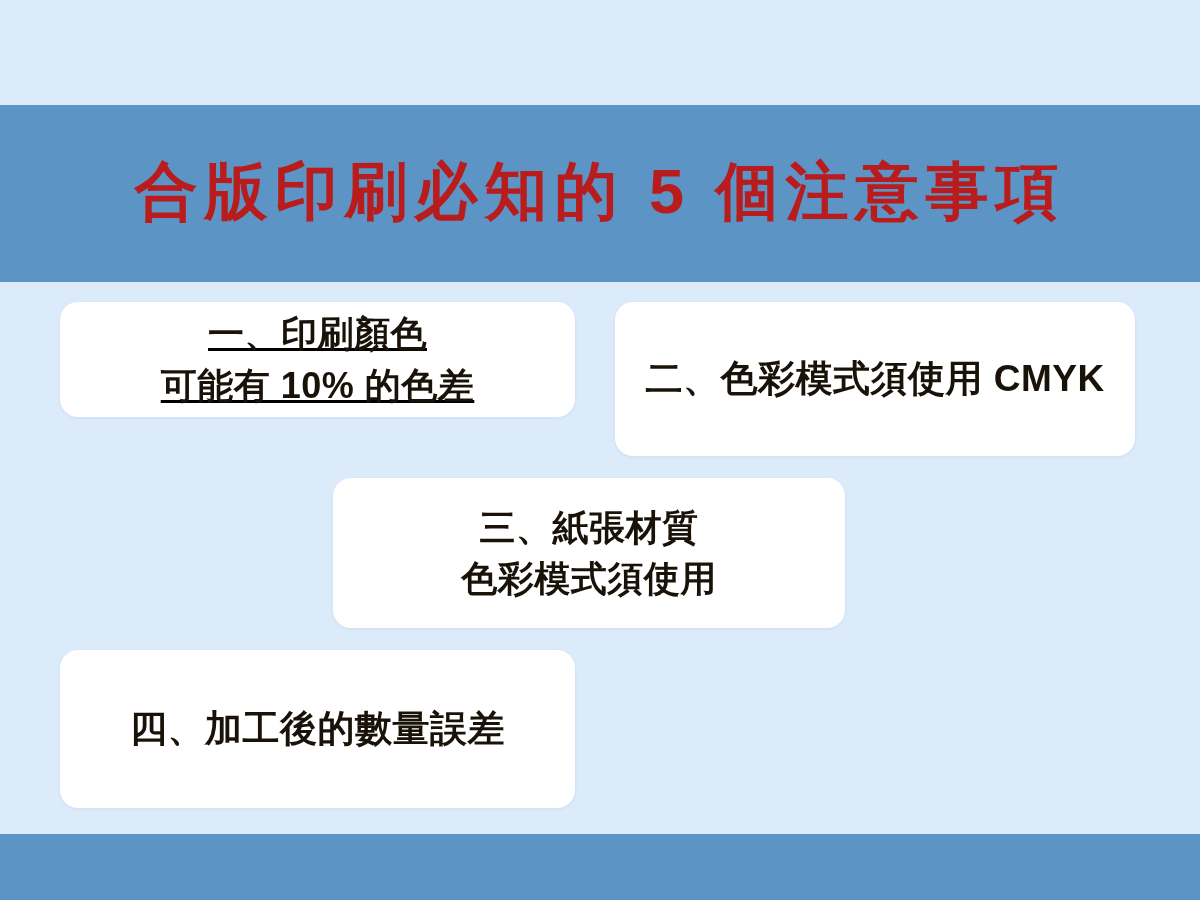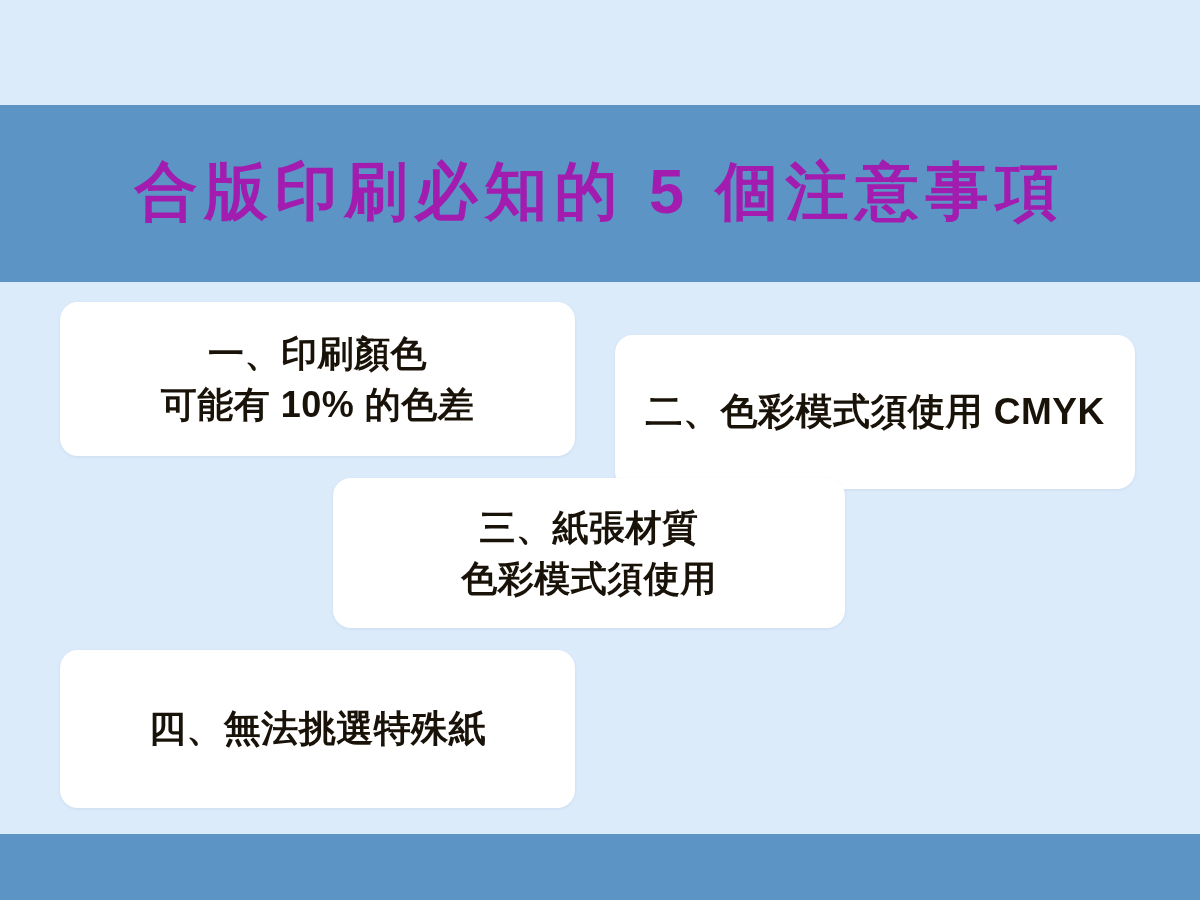--- a/index.html
+++ b/index.html
@@ -42,21 +42,21 @@
     position: absolute;
     top: 105px;
     left: 0;
     width: 1200px;
     height: 177px;
     display: flex;
     align-items: center;
     justify-content: center;
   }
   .slide-title {
-    color: #a21caf;
+    color: #b91c1c;
     font-size: 63px;
     font-weight: 700;
     letter-spacing: 7px;
     line-height: 1.1;
     white-space: nowrap;
     text-align: center;
     transform: translateY(-2px);
   }
 
   
@@ -73,22 +73,22 @@
   .card-text {
     color: #191208;
     font-weight: 700;
     font-size: 36px;
     line-height: 1.42;
     letter-spacing: 0.5px;
     padding: 0 16px;
     white-space: pre-line;
   }
 
-  .card-1 { left: 60px;  top: 302px; width: 515px; height: 154px; }
-  .card-2 { left: 615px; top: 302px; width: 520px; height: 154px; margin-top: 33px; }
+  .card-1 { left: 60px;  top: 302px; width: 515px; height: 115px; text-decoration: underline; }
+  .card-2 { left: 615px; top: 302px; width: 520px; height: 154px; }
   .card-3 { left: 333px; top: 478px; width: 512px; height: 150px; }
   .card-4 { left: 60px;  top: 650px; width: 515px; height: 158px; }
   .card-5 { left: 615px; top: 650px; width: 520px; height: 158px; }
 
   .card-2 .card-text,
   .card-4 .card-text,
   .card-5 .card-text { font-size: 37px; }
 </style>
 </head>
 <body>
@@ -109,19 +109,19 @@
   <div class="card card-2">
     <div class="card-text">二、色彩模式須使用 CMYK</div>
   </div>
 
   <div class="card card-3">
     <div class="card-text">三、紙張材質
 色彩模式須使用</div>
   </div>
 
   <div class="card card-4">
-    <div class="card-text">四、無法挑選特殊紙</div>
+    <div class="card-text">四、加工後的數量誤差</div>
   </div>
 
 
   <div class="band band-bottom"></div>
 
 </div>
 
 </body></html>

